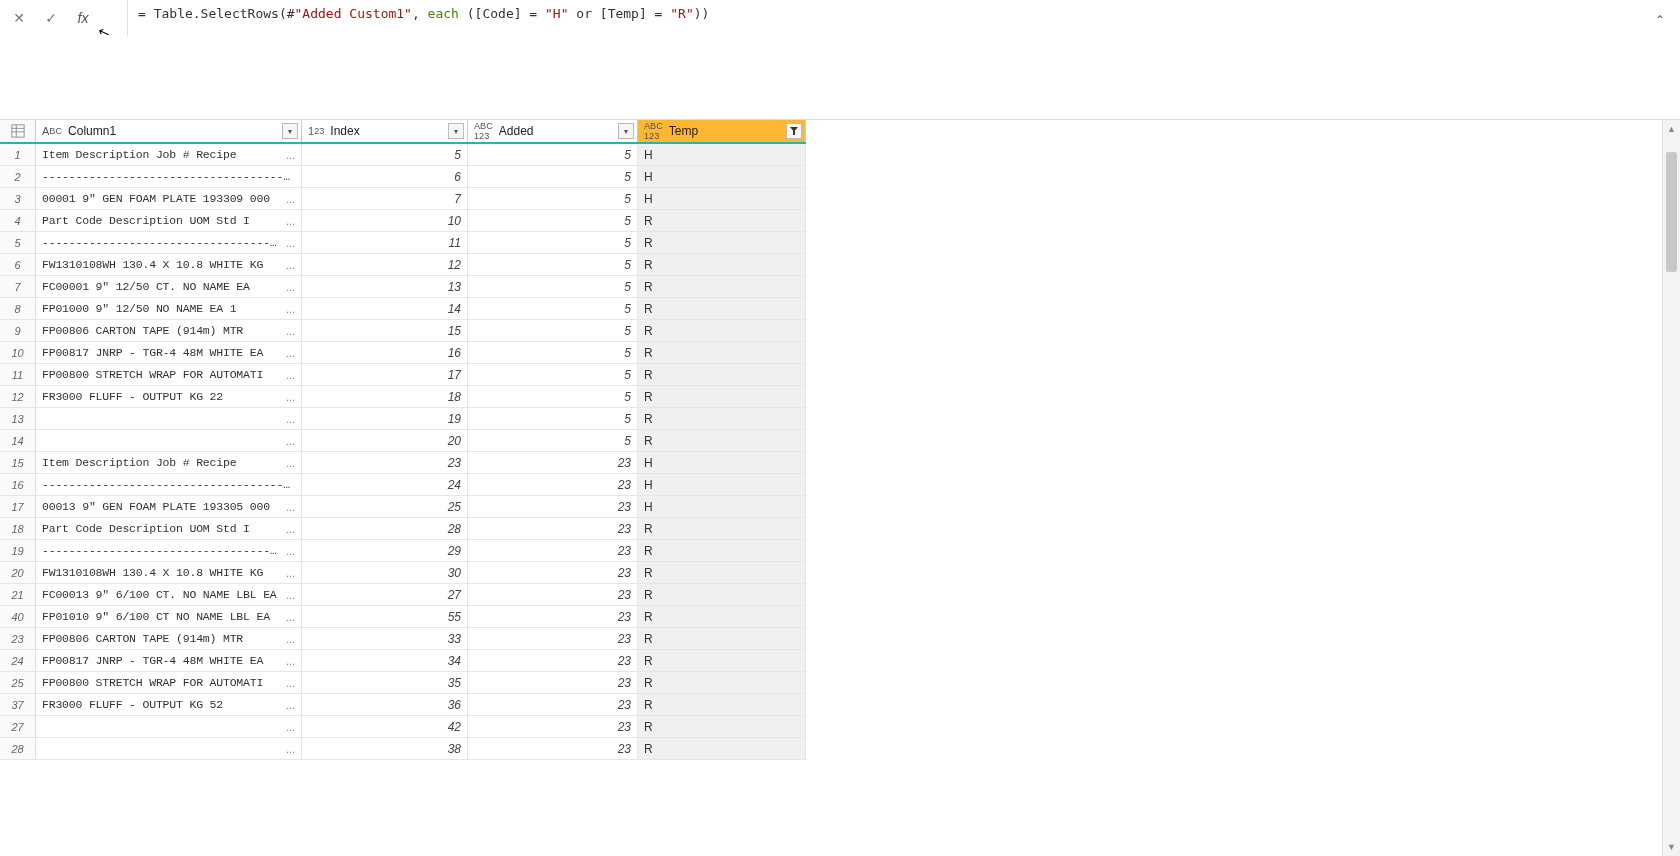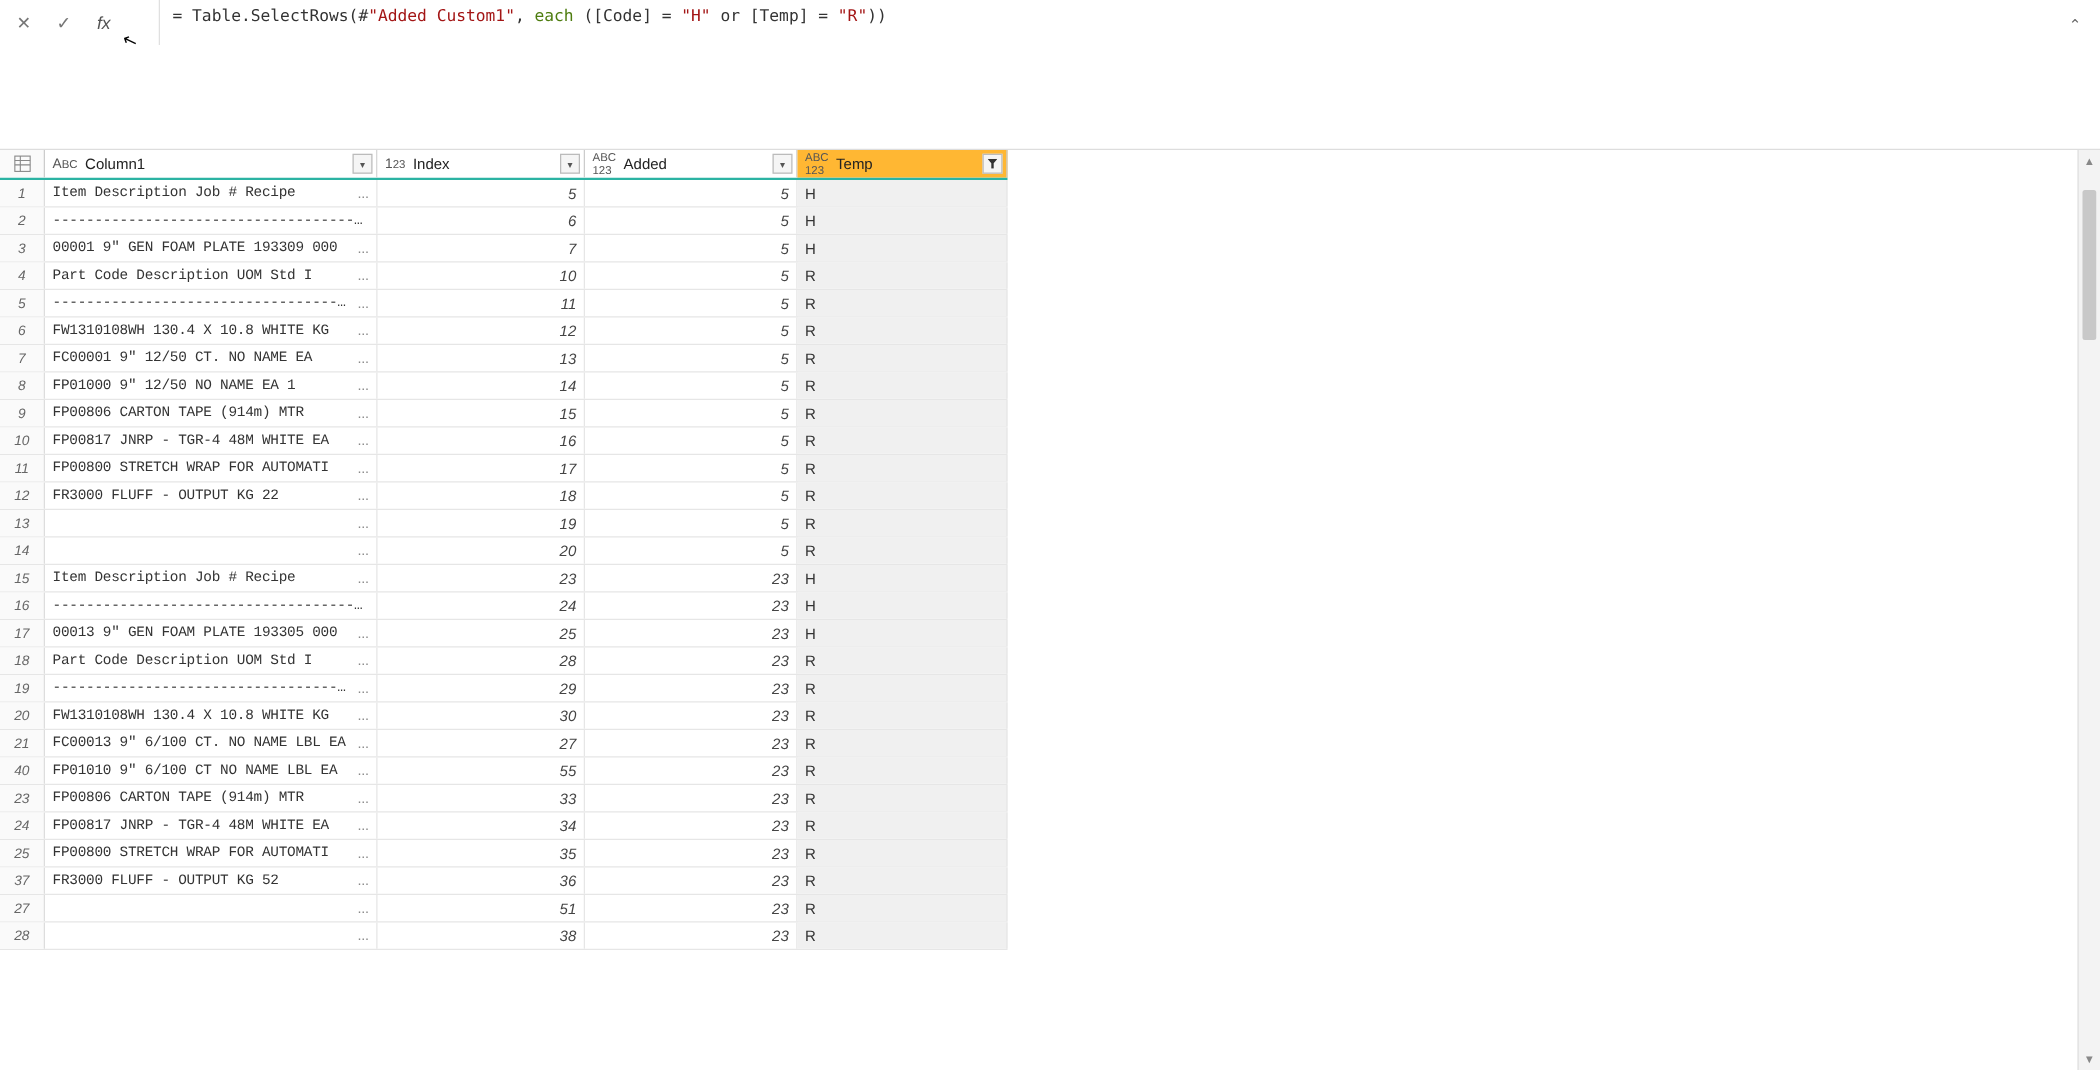--- a/index.html
+++ b/index.html
@@ -538,21 +538,21 @@
           <div class="cell col-idx num">36</div>
           <div class="cell col-hdr num">23</div>
           <div class="cell col-tmp tmp-cell">R</div>
         </div>
         <div class="row">
           <div class="rownum">27</div>
           <div class="cell col-c1 c1-cell">
             <span class="content"></span>
             <span class="trunc">...</span>
           </div>
-          <div class="cell col-idx num">51</div>
+          <div class="cell col-idx num">42</div>
           <div class="cell col-hdr num">23</div>
           <div class="cell col-tmp tmp-cell">R</div>
         </div>
         <div class="row">
           <div class="rownum">28</div>
           <div class="cell col-c1 c1-cell">
             <span class="content"></span>
             <span class="trunc">...</span>
           </div>
           <div class="cell col-idx num">38</div>

